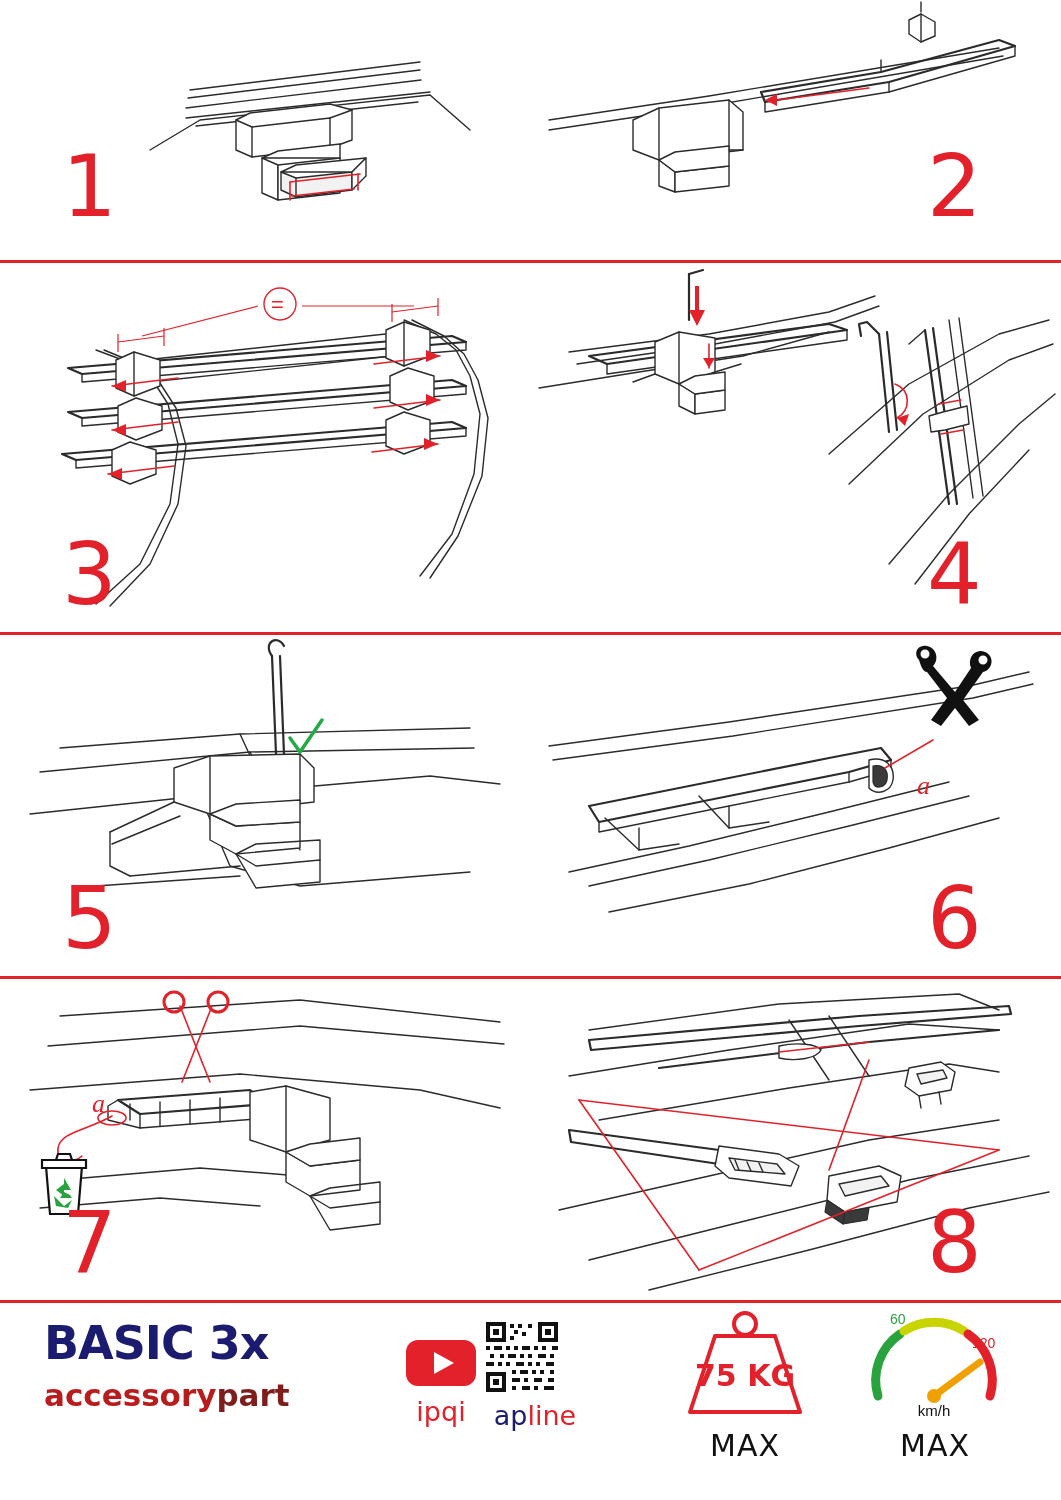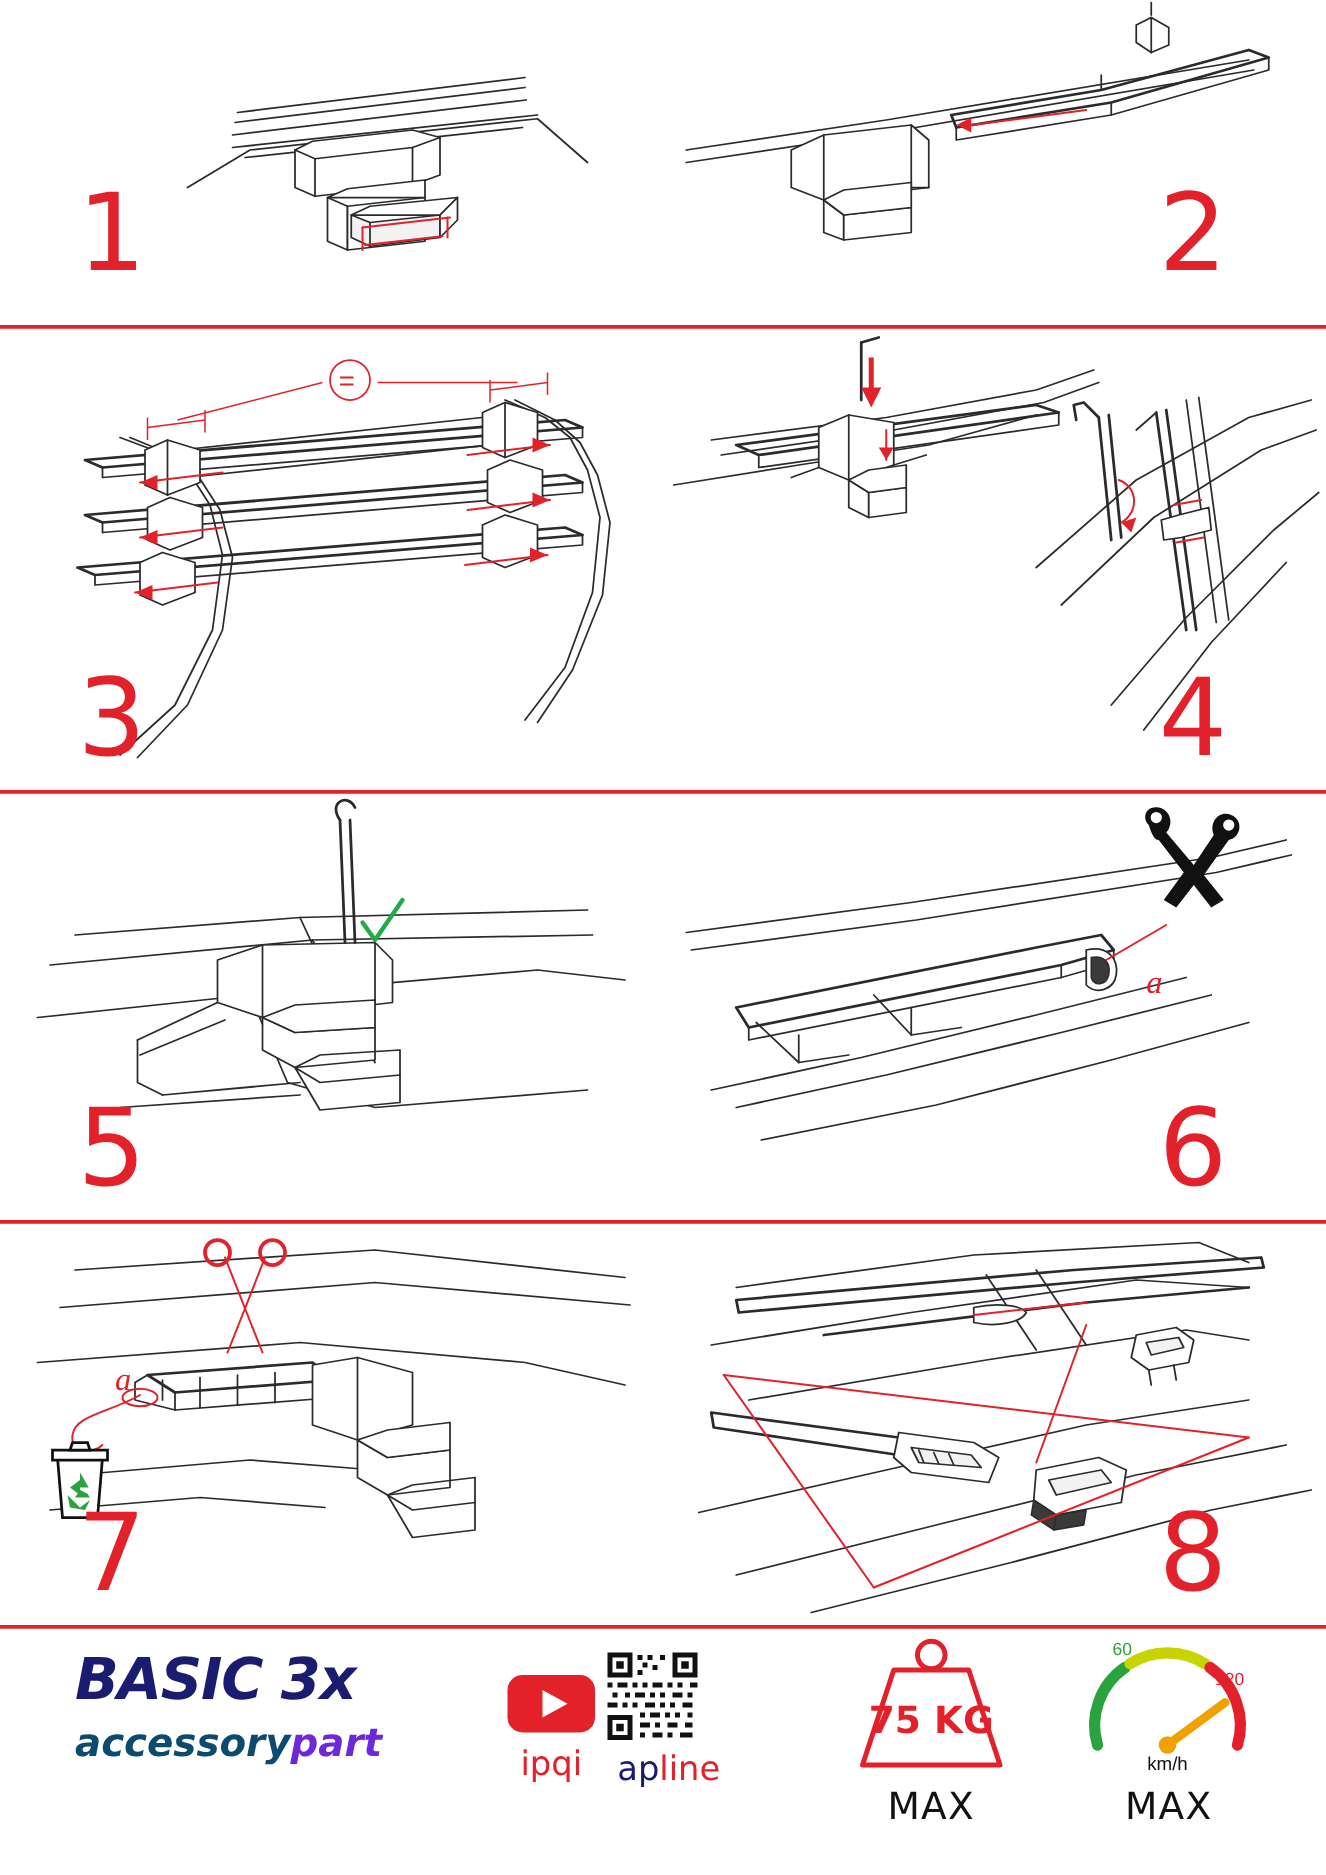--- a/index.html
+++ b/index.html
@@ -18,25 +18,25 @@
   .red{fill:none;stroke:#e2212a;stroke-width:1.6;stroke-linecap:round;stroke-linejoin:round;}
   .redthin{fill:none;stroke:#e2212a;stroke-width:1.2;}
   .redf{fill:#e2212a;}
   .green{fill:none;stroke:#22aa44;stroke-width:3.5;stroke-linecap:round;stroke-linejoin:round;}
   .blk{fill:#111;}
   .lbl{font-family:"Liberation Serif",serif;font-style:italic;font-size:26px;fill:#e2212a;}
   .eq{font-family:"Liberation Sans",sans-serif;font-size:22px;fill:#e2212a;}
 
   
   .footer{position:absolute;left:0;top:1300px;width:1061px;height:200px;}
-  .brandbox{position:absolute;left:60px;top:20px;width:230px;font-style:italic;}
+  .brandbox{position:absolute;left:44px;top:20px;width:230px;}
   .brand-title{font-family:"DejaVu Sans",sans-serif;font-weight:bold;font-size:46px;color:#1b1b6f;letter-spacing:-1px;line-height:1;}
   .brand-sub{margin-top:14px;font-family:"DejaVu Sans",sans-serif;font-weight:bold;font-size:31px;line-height:1;}
-  .brand-sub .a{color:#0c4a6e;}
-  .brand-sub .b{color:#6d28d9;}
+  .brand-sub .a{color:#b91c1c;}
+  .brand-sub .b{color:#7f1d1d;}
   .logo{position:absolute;text-align:center;}
   .logo .cap{font-family:"DejaVu Sans",sans-serif;font-size:27px;margin-top:6px;}
   .cap-mdak{color:#222;font-weight:500;letter-spacing:1px;}
   .cap-ipqi{color:#e2212a;}
   .cap-apline{color:#1b1b6f;text-align:center;}
   .cap-apline .li{color:#e2212a;}
   .maxbox{position:absolute;text-align:center;}
   .maxcap{font-family:"DejaVu Sans",sans-serif;font-size:30px;color:#111;margin-top:4px;letter-spacing:1px;}
   .kgtext{font-family:"DejaVu Sans",sans-serif;font-size:30px;fill:#e2212a;font-weight:bold;}
 </style>

